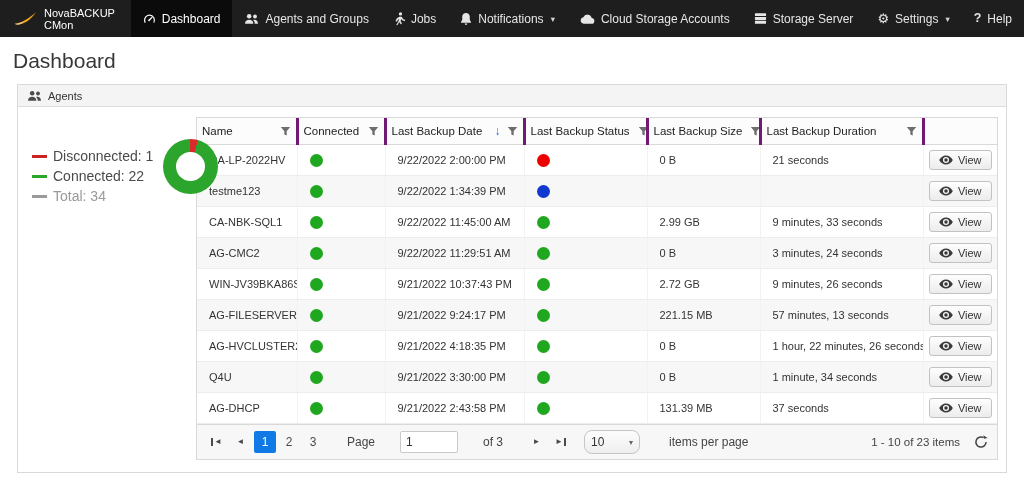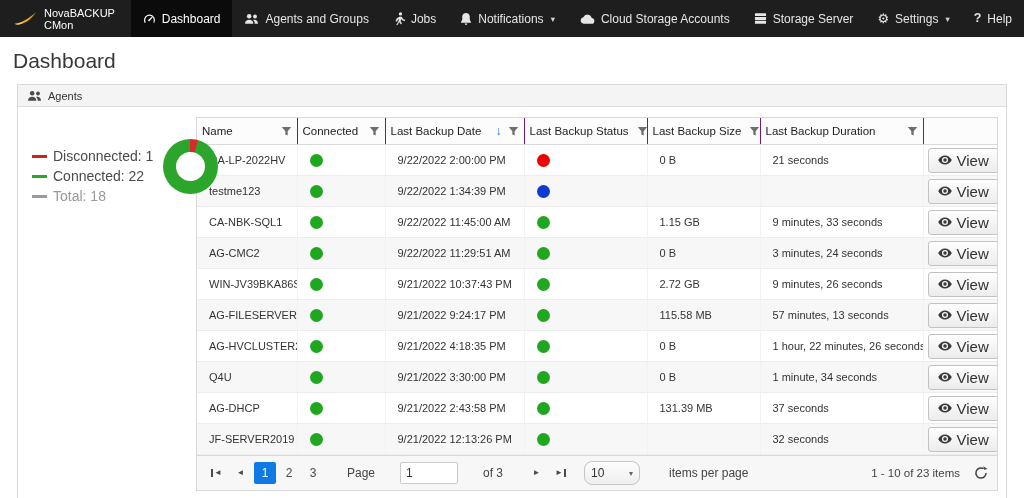--- a/index.html
+++ b/index.html
@@ -30,35 +30,35 @@
   .legend{display:flex;flex-direction:column;gap:4px;margin-top:9px;}
   .legend-item{display:flex;align-items:center;gap:6px;font-size:14px;color:#4a4a4a;white-space:nowrap;}
   .legend-swatch{width:15px;height:3px;flex:none;display:inline-block;}
   .legend-item.muted .legend-label{color:#9a9a9a;}
   .donut{width:55px;height:55px;border-radius:50%;position:relative;flex:none;}
   .donut::after{content:"";position:absolute;inset:13px;background:#fff;border-radius:50%;}
 
   
   .grid{flex:1;min-width:0;border:1px solid #d9d9d9;display:flex;flex-direction:column;}
   table{width:100%;border-collapse:collapse;table-layout:fixed;}
-  thead th{background:#fcfcfc;font-weight:400;font-size:11.5px;color:#222;text-align:left;padding:7px 5px;border-bottom:1px solid #d9d9d9;border-left:1px solid #701a75;white-space:nowrap;overflow:hidden;}
+  thead th{background:#fcfcfc;font-weight:400;font-size:11.5px;color:#222;text-align:left;padding:7px 5px;border-bottom:1px solid #d9d9d9;border-left:3px solid #701a75;white-space:nowrap;overflow:hidden;}
   thead th:first-child{border-left:none;}
   .th-inner{display:flex;align-items:center;justify-content:space-between;gap:8px;text-align:right;}
   .th-right{display:flex;align-items:center;gap:6px;flex:none;}
   .sort-arrow{color:#1a6ff5;font-size:12px;font-weight:bold;line-height:1;}
   .filter-btn{color:#565656;cursor:pointer;display:inline-flex;opacity:.85;}
   tbody td{font-size:11px;color:#333;padding:0 6px 0 12px;height:30px;border-bottom:1px solid #ededed;border-left:1px solid #f2f2f2;white-space:nowrap;overflow:hidden;}
   tbody td:first-child{border-left:none;}
   tr.alt td{background:#f7f7f7;}
   .dot{width:13px;height:13px;border-radius:50%;display:inline-block;vertical-align:middle;}
   .dot-green{background:#1fa81f;}
   .dot-red{background:#ee0000;}
   .dot-blue{background:#1239cf;}
   .td-view{text-align:center;padding:0 4px;}
-  .view-btn{display:inline-flex;align-items:center;gap:5px;padding:3px 9px;font-size:15px;color:#333;background:linear-gradient(#fefefe,#ececec);border:1px solid #c2c2c2;border-radius:3px;cursor:pointer;font-family:inherit;}
+  .view-btn{display:inline-flex;align-items:center;gap:5px;padding:3px 9px;font-size:11px;color:#333;background:linear-gradient(#fefefe,#ececec);border:1px solid #c2c2c2;border-radius:3px;cursor:pointer;font-family:inherit;}
   .view-btn svg{display:block;color:#3a3a3a;}
 
   
   .pager{display:flex;align-items:center;gap:3px;padding:5px 9px;background:#f7f7f7;border-top:1px solid #d9d9d9;font-size:12px;color:#444;margin-top:auto;}
   .pg-btn{min-width:21px;height:21px;display:inline-flex;align-items:center;justify-content:center;gap:1px;cursor:pointer;color:#4a4a4a;border-radius:2px;}
   .pg-arrow{font-size:8px;line-height:1;}
   .vbar{display:inline-block;width:2px;height:8px;background:currentColor;}
   .pg-num{font-size:12px;min-width:22px;height:22px;}
   .pg-num.active{background:#0f7ae5;color:#fff;}
   .pg-label{margin:0 20px;color:#444;}
@@ -177,21 +177,21 @@
           <div class="legend-item">
             <span class="legend-swatch" style="background:#cc2222"></span>
             <span class="legend-label">Disconnected: 1</span>
           </div>
           <div class="legend-item">
             <span class="legend-swatch" style="background:#2ca52c"></span>
             <span class="legend-label">Connected: 22</span>
           </div>
           <div class="legend-item muted">
             <span class="legend-swatch" style="background:#9a9a9a"></span>
-            <span class="legend-label">Total: 18</span>
+            <span class="legend-label">Total: 34</span>
           </div>
         </div>
       <div class="donut" style="background: conic-gradient(rgb(217, 43, 43) 0deg, rgb(217, 43, 43) 15.7deg, rgb(44, 165, 44) 15.7deg, rgb(44, 165, 44) 360deg);"></div>
     </div>
 
     <div class="grid">
       <table>
         <colgroup>
           <col style="width:100px">
             <col style="width:88px">
@@ -310,21 +310,21 @@
                     </svg>
                   </span>
                   <span>View</span>
                 </button></td>
             </tr>
             <tr>
               <td>CA-NBK-SQL1</td>
               <td><span class="dot dot-green"></span></td>
               <td>9/22/2022 11:45:00 AM</td>
               <td><span class="dot dot-green"></span></td>
-              <td>1.15 GB</td>
+              <td>2.99 GB</td>
               <td>9 minutes, 33 seconds</td>
               <td class="td-view"><button class="view-btn">
                   <span class="icon">
                     <svg width="14" height="10" viewBox="0 0 16 11" fill="currentColor">
                       <path d="M8 .3C4.8.3 1.9 2.3.2 5.5c1.7 3.2 4.6 5.2 7.8 5.2s6.1-2 7.8-5.2C14.1 2.3 11.2.3 8 .3zm0 8.7a3.5 3.5 0 1 1 0-7 3.5 3.5 0 0 1 0 7zM8 3.5a2 2 0 1 0 0 4 2 2 0 0 0 0-4z"></path>
                     </svg>
                   </span>
                   <span>View</span>
                 </button></td>
             </tr>
@@ -358,21 +358,21 @@
                     </svg>
                   </span>
                   <span>View</span>
                 </button></td>
             </tr>
             <tr class="alt">
               <td>AG-FILESERVER</td>
               <td><span class="dot dot-green"></span></td>
               <td>9/21/2022 9:24:17 PM</td>
               <td><span class="dot dot-green"></span></td>
-              <td>115.58 MB</td>
+              <td>221.15 MB</td>
               <td>57 minutes, 13 seconds</td>
               <td class="td-view"><button class="view-btn">
                   <span class="icon">
                     <svg width="14" height="10" viewBox="0 0 16 11" fill="currentColor">
                       <path d="M8 .3C4.8.3 1.9 2.3.2 5.5c1.7 3.2 4.6 5.2 7.8 5.2s6.1-2 7.8-5.2C14.1 2.3 11.2.3 8 .3zm0 8.7a3.5 3.5 0 1 1 0-7 3.5 3.5 0 0 1 0 7zM8 3.5a2 2 0 1 0 0 4 2 2 0 0 0 0-4z"></path>
                     </svg>
                   </span>
                   <span>View</span>
                 </button></td>
             </tr>
@@ -408,36 +408,20 @@
                   <span>View</span>
                 </button></td>
             </tr>
             <tr>
               <td>AG-DHCP</td>
               <td><span class="dot dot-green"></span></td>
               <td>9/21/2022 2:43:58 PM</td>
               <td><span class="dot dot-green"></span></td>
               <td>131.39 MB</td>
               <td>37 seconds</td>
-              <td class="td-view"><button class="view-btn">
-                  <span class="icon">
-                    <svg width="14" height="10" viewBox="0 0 16 11" fill="currentColor">
-                      <path d="M8 .3C4.8.3 1.9 2.3.2 5.5c1.7 3.2 4.6 5.2 7.8 5.2s6.1-2 7.8-5.2C14.1 2.3 11.2.3 8 .3zm0 8.7a3.5 3.5 0 1 1 0-7 3.5 3.5 0 0 1 0 7zM8 3.5a2 2 0 1 0 0 4 2 2 0 0 0 0-4z"></path>
-                    </svg>
-                  </span>
-                  <span>View</span>
-                </button></td>
-            </tr>
-            <tr class="alt">
-              <td>JF-SERVER2019</td>
-              <td><span class="dot dot-green"></span></td>
-              <td>9/21/2022 12:13:26 PM</td>
-              <td><span class="dot dot-green"></span></td>
-              <td></td>
-              <td>32 seconds</td>
               <td class="td-view"><button class="view-btn">
                   <span class="icon">
                     <svg width="14" height="10" viewBox="0 0 16 11" fill="currentColor">
                       <path d="M8 .3C4.8.3 1.9 2.3.2 5.5c1.7 3.2 4.6 5.2 7.8 5.2s6.1-2 7.8-5.2C14.1 2.3 11.2.3 8 .3zm0 8.7a3.5 3.5 0 1 1 0-7 3.5 3.5 0 0 1 0 7zM8 3.5a2 2 0 1 0 0 4 2 2 0 0 0 0-4z"></path>
                     </svg>
                   </span>
                   <span>View</span>
                 </button></td>
             </tr>
           </tbody>

